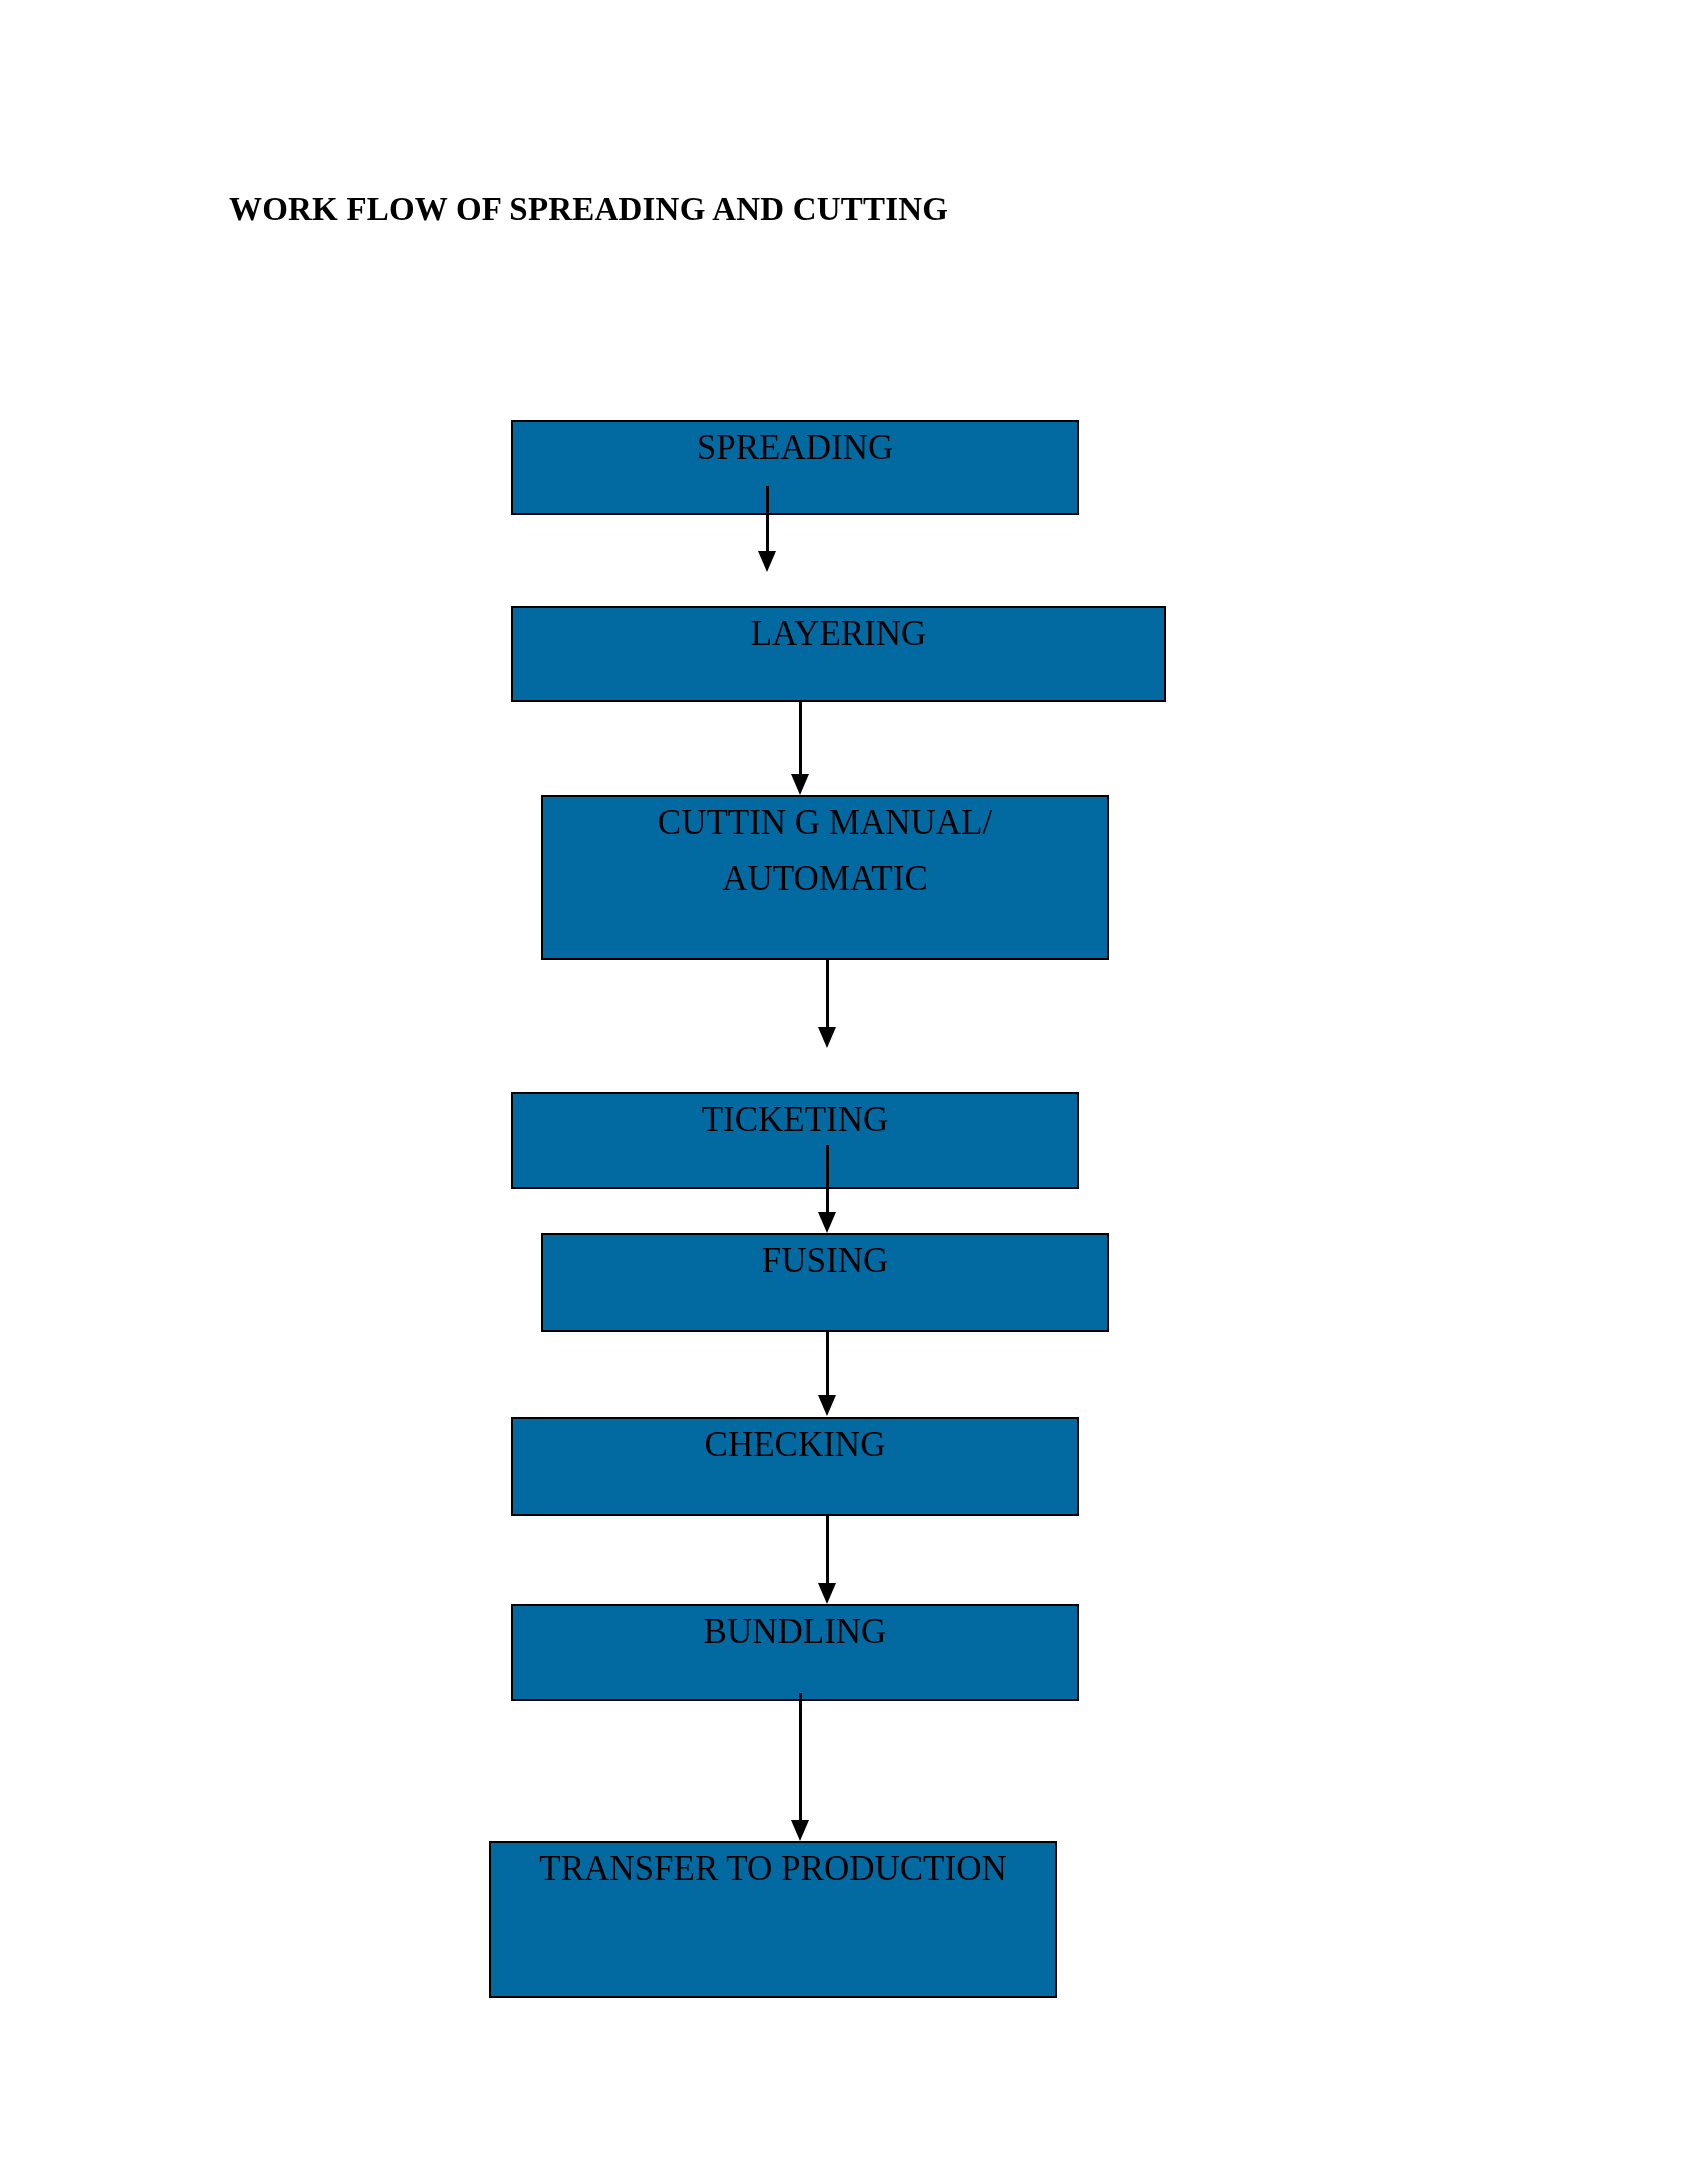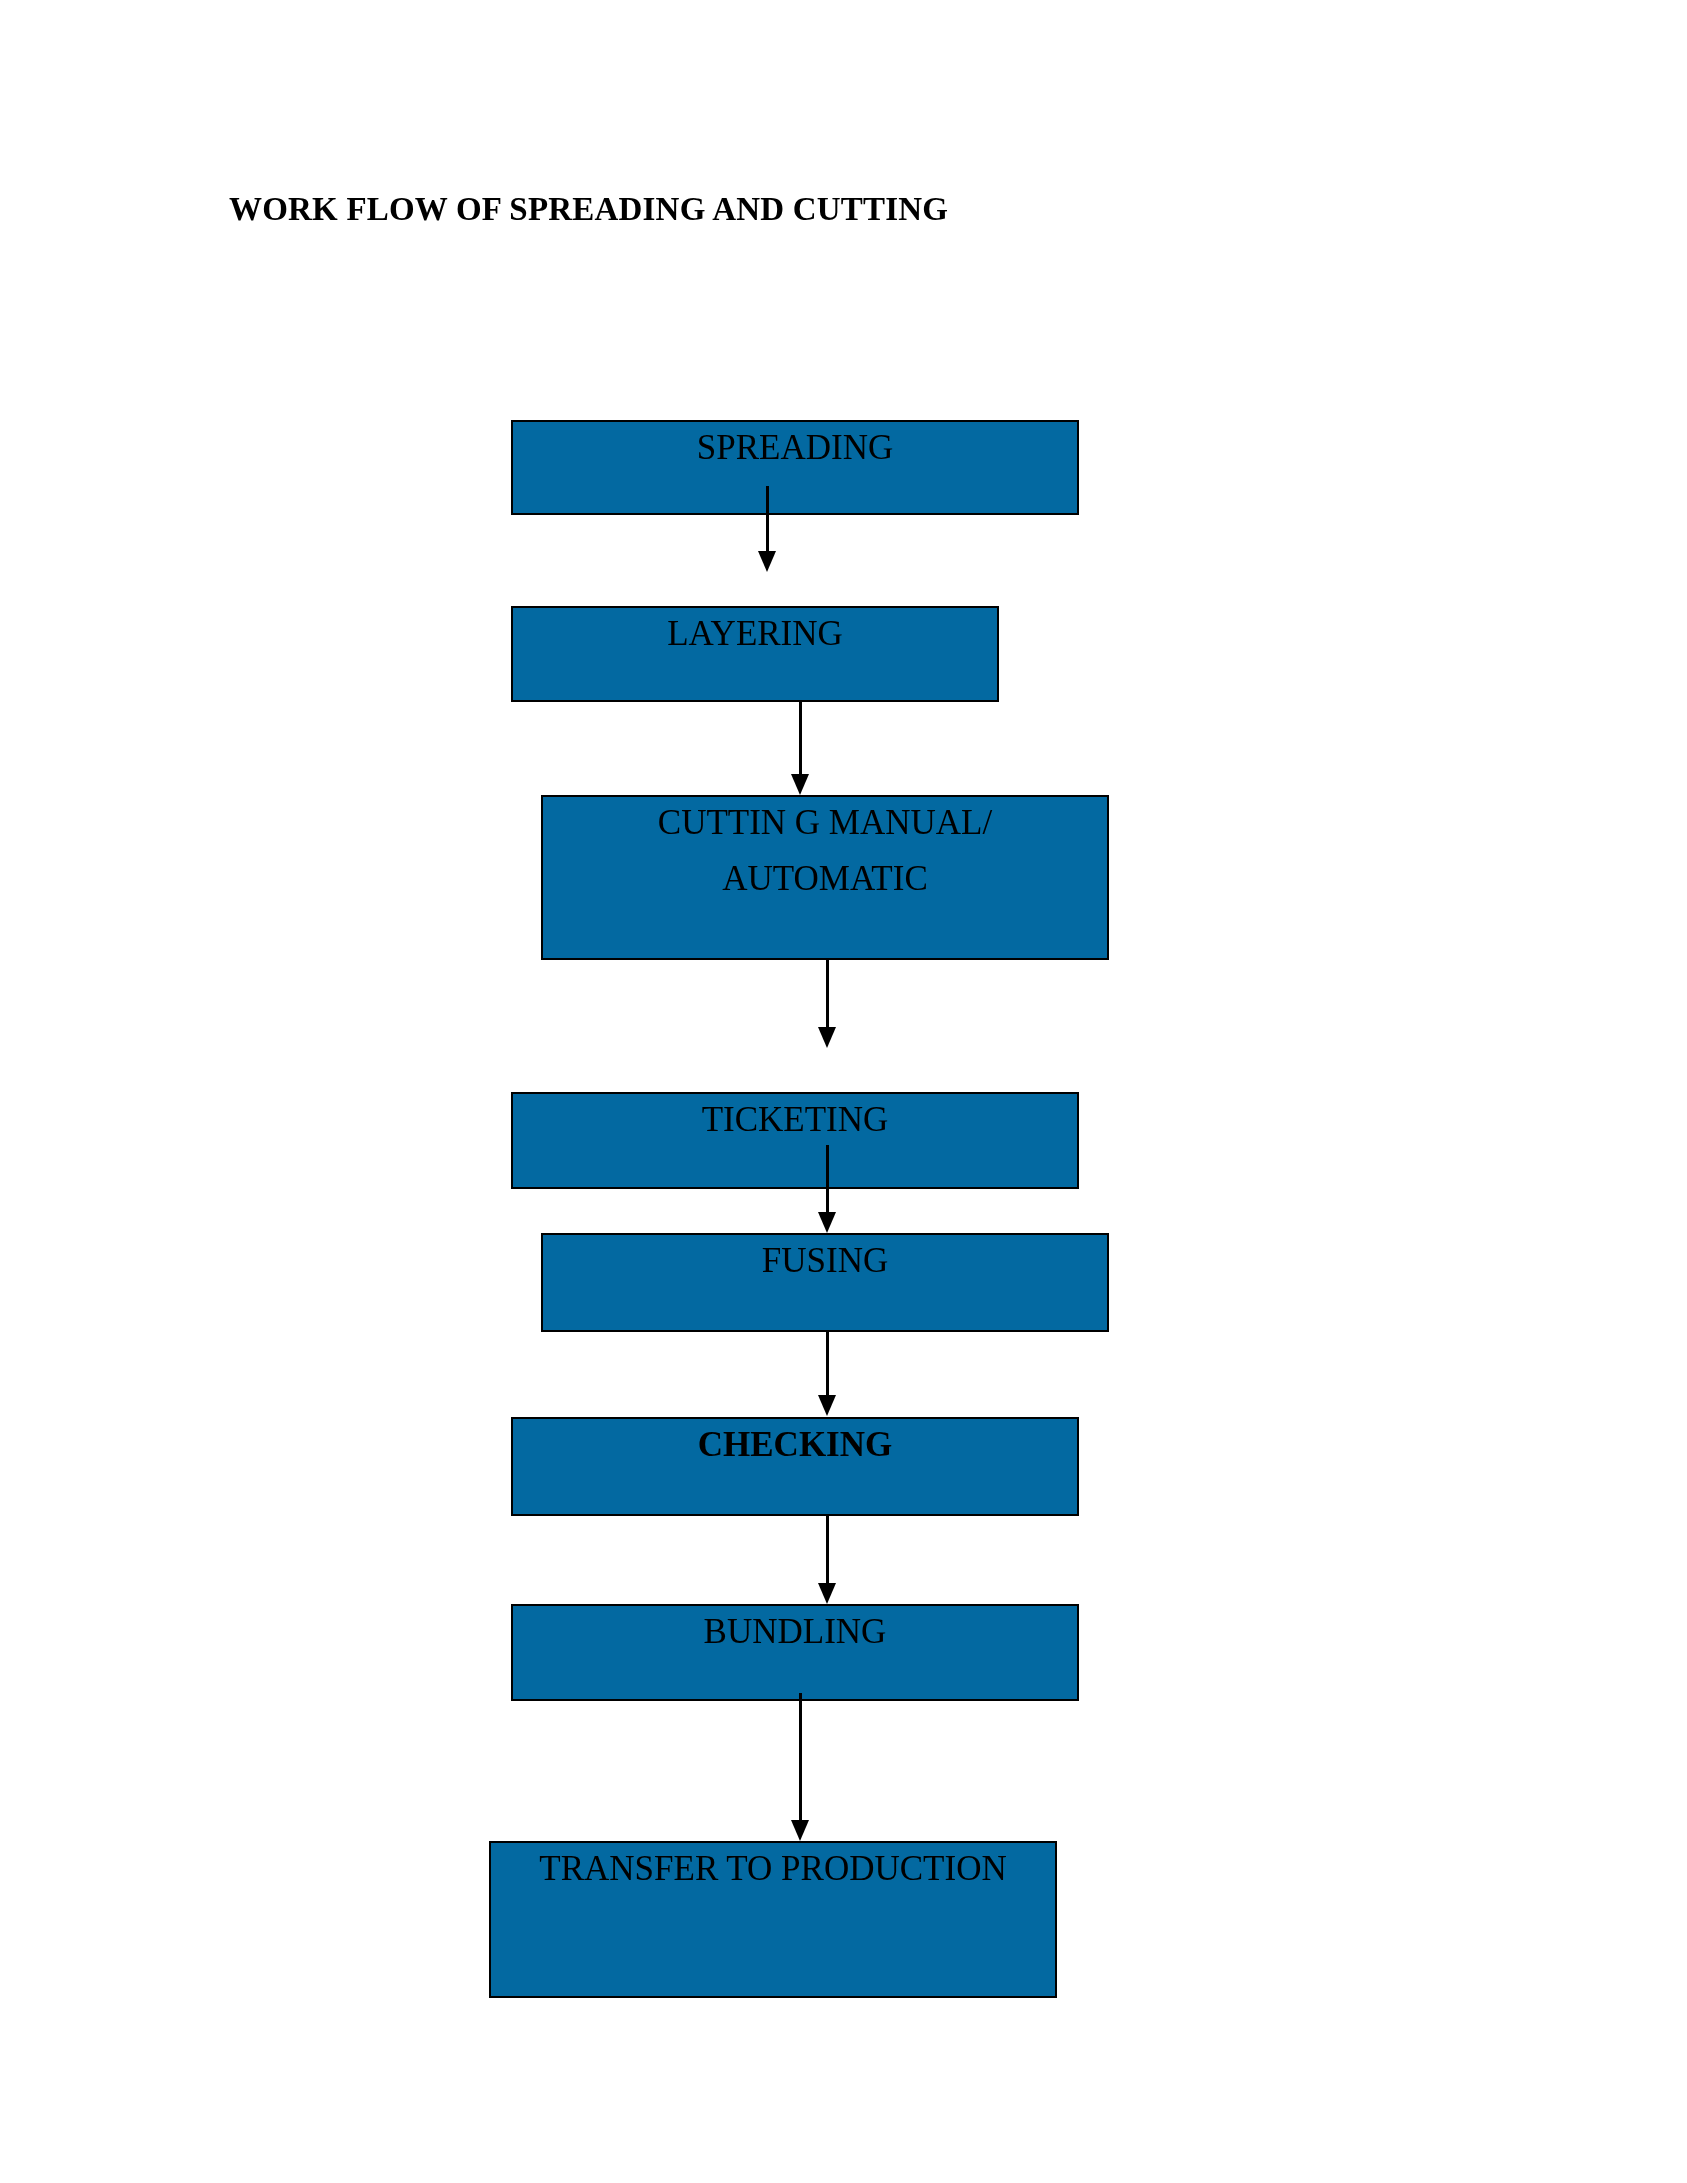--- a/index.html
+++ b/index.html
@@ -76,21 +76,21 @@
 
   <div class="node" style="left:511px; top:420px; width:568px; height:95px;">
     <div class="line">SPREADING</div>
   </div>
 
   <div class="connector" style="left:766px; top:486px; height:87px;">
     <div class="shaft" style="height:65px;"></div>
     <div class="head" style="top:65px;"></div>
   </div>
 
-  <div class="node" style="left:511px; top:606px; width:488px; height:96px;">
+  <div class="node" style="left:511px; top:606px; width:655px; height:96px;">
     <div class="line">LAYERING</div>
   </div>
 
   <div class="connector" style="left:799px; top:702px; height:93px;">
     <div class="shaft" style="height:72px;"></div>
     <div class="head" style="top:72px;"></div>
   </div>
 
   <div class="node" style="left:541px; top:795px; width:568px; height:165px;">
     <div class="line">CUTTIN G MANUAL/</div>
@@ -113,21 +113,21 @@
 
   <div class="node" style="left:541px; top:1233px; width:568px; height:99px;">
     <div class="line">FUSING</div>
   </div>
 
   <div class="connector" style="left:826px; top:1332px; height:85px;">
     <div class="shaft" style="height:63px;"></div>
     <div class="head" style="top:63px;"></div>
   </div>
 
-  <div class="node" style="left:511px; top:1417px; width:568px; height:99px;font-weight:bold;">
+  <div class="node" style="left:511px; top:1417px; width:568px; height:99px;">
     <div class="line">CHECKING</div>
   </div>
 
   <div class="connector" style="left:826px; top:1516px; height:88px;">
     <div class="shaft" style="height:67px;"></div>
     <div class="head" style="top:67px;"></div>
   </div>
 
   <div class="node" style="left:511px; top:1604px; width:568px; height:97px;">
     <div class="line">BUNDLING</div>

